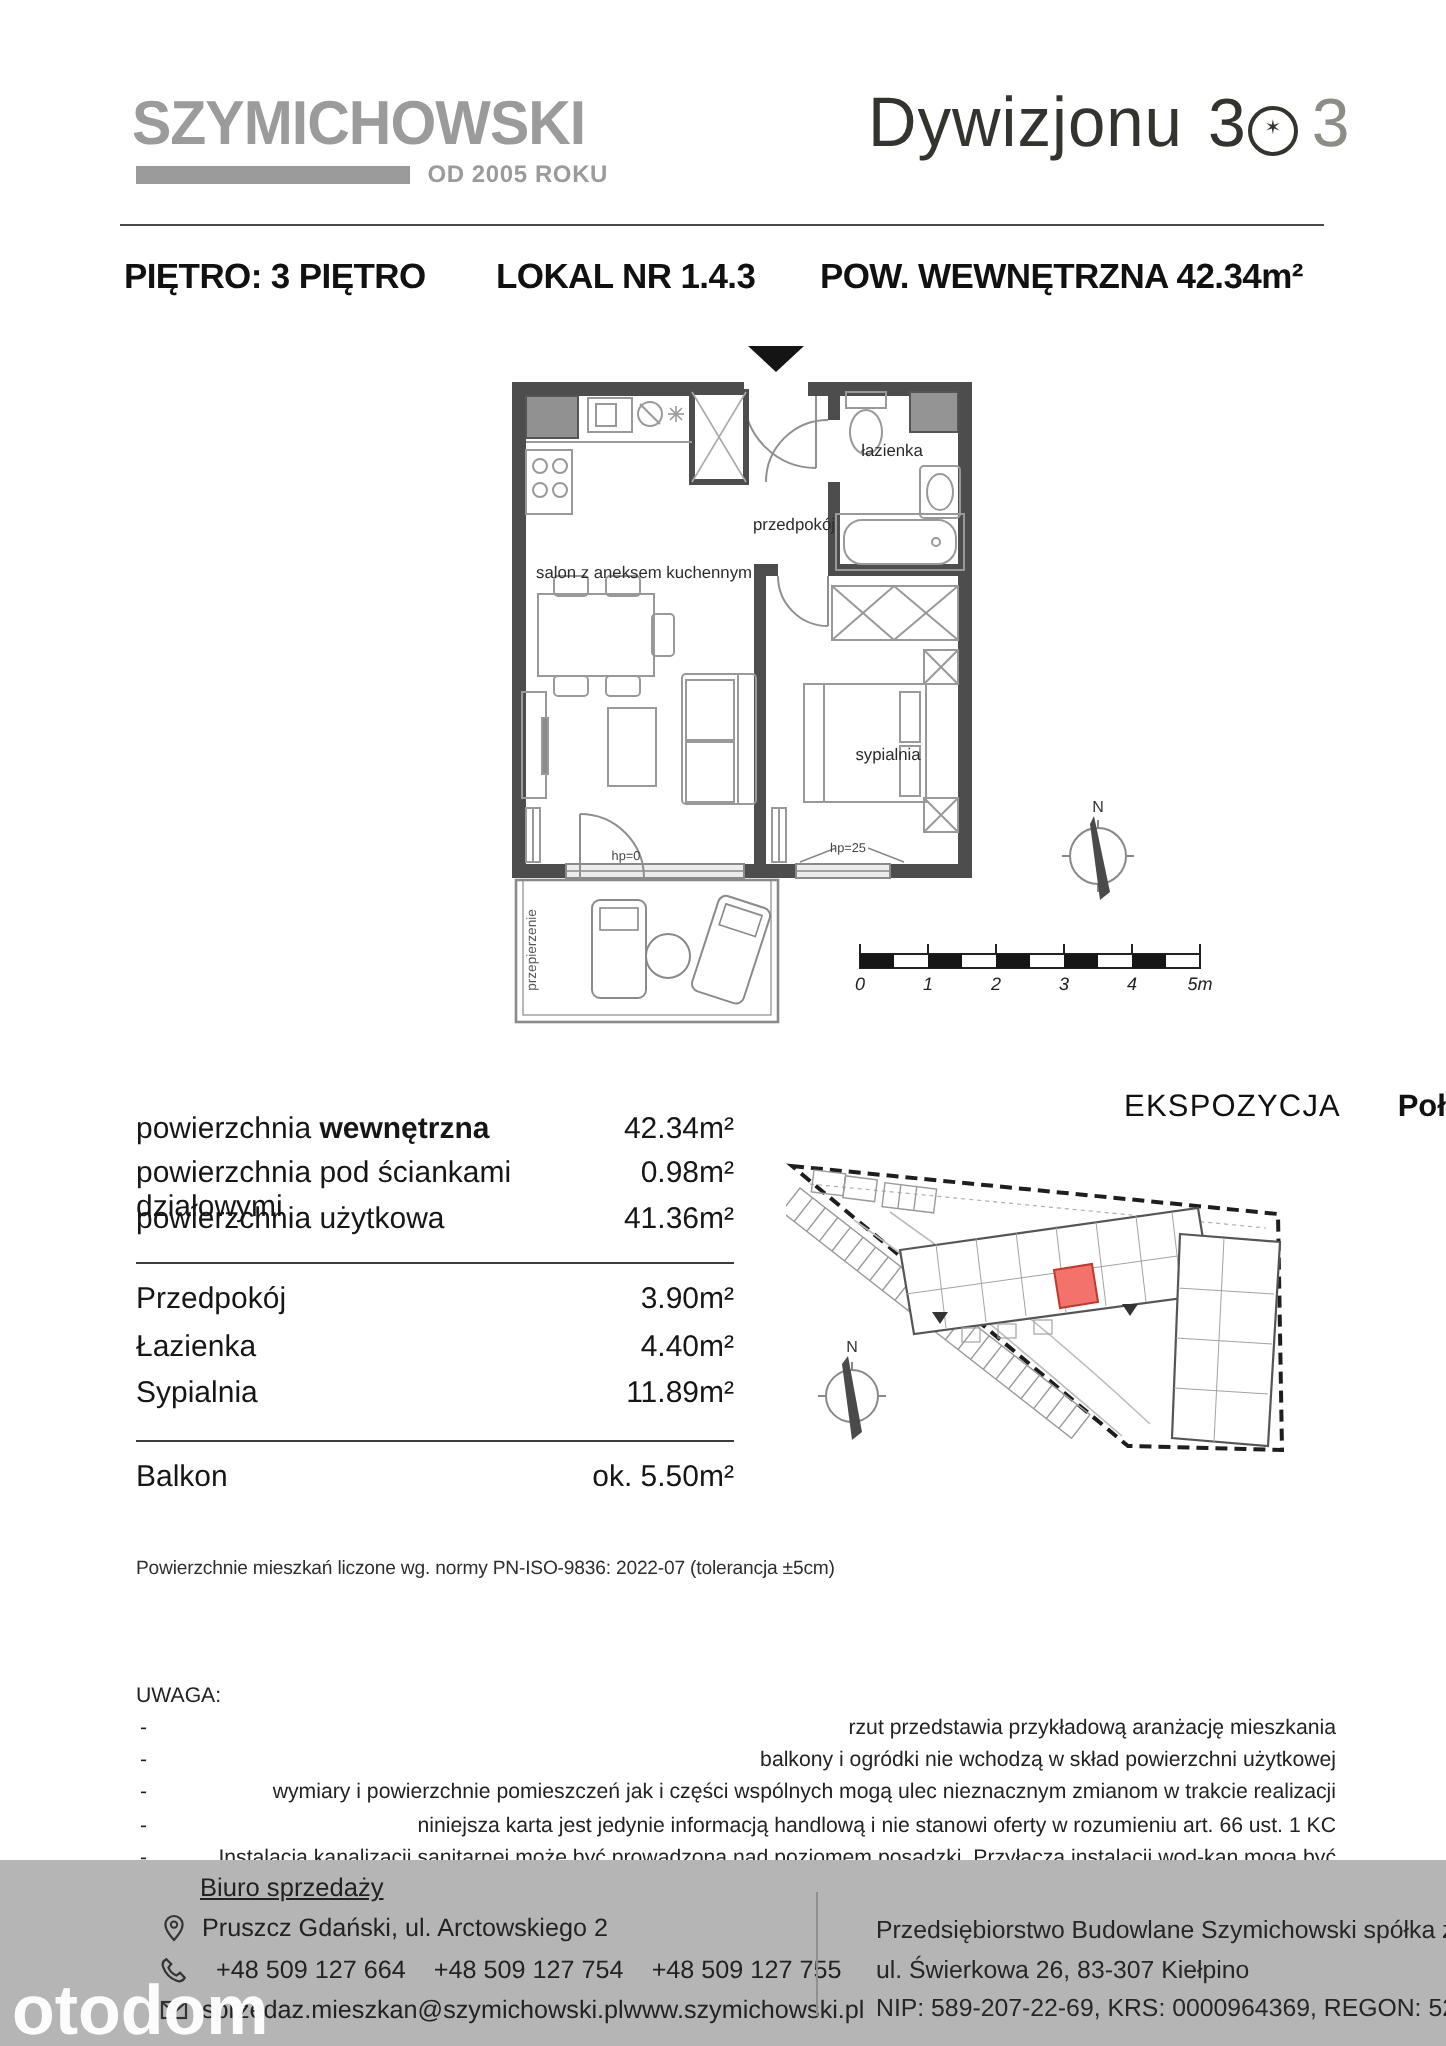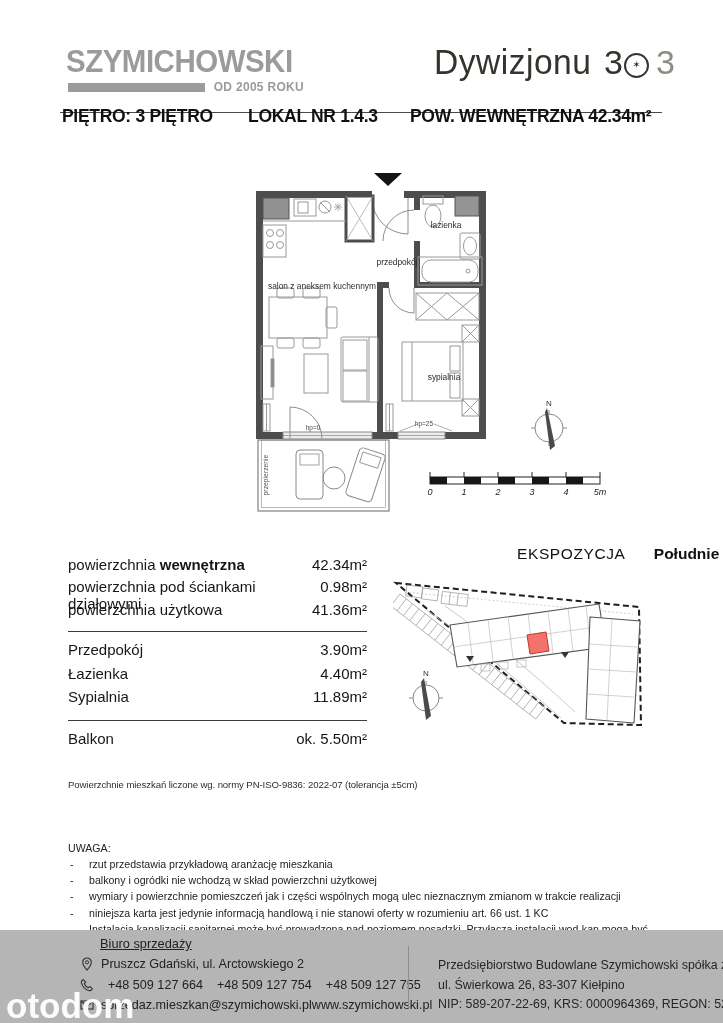--- a/index.html
+++ b/index.html
@@ -12,46 +12,46 @@
   .brand-sub{position:absolute;left:68px;top:80px;width:236px;display:flex;align-items:center;}
   .brand-bar{width:148px;height:9px;background:#9b9b9b;margin-right:9px;}
   .brand-tagline{font-size:12px;font-weight:700;color:#9b9b9b;letter-spacing:.3px;white-space:nowrap;}
   .project{position:absolute;left:434px;top:42px;display:flex;align-items:center;color:#34342e;}
   .project-name{font-size:35px;font-weight:400;letter-spacing:.5px;transform:scaleX(.96);transform-origin:left;}
   .project-num{font-size:34px;font-weight:400;margin-left:6px;}
   .logo-o{width:21px;height:21px;border:2.5px solid #34342e;border-radius:50%;display:inline-block;position:relative;top:3px;margin:0 1px;}
   .logo-o span{position:absolute;inset:0;display:flex;align-items:center;justify-content:center;font-size:10px;line-height:1;color:#34342e;}
   .project-num.last{color:#8d8d85;}
   .hrule{position:absolute;left:60px;top:112px;width:602px;height:0;border-top:1.5px solid #4a4a4a;}
-  .infobar span{position:absolute;top:106px;font-size:17.5px;font-weight:700;letter-spacing:-.3px;color:#111;white-space:nowrap;}
+  .infobar span{position:absolute;top:128px;font-size:17.5px;font-weight:700;letter-spacing:-.3px;color:#111;white-space:nowrap;}
   .info-floor{left:62px;} .info-unit{left:248px;} .info-area{left:410px;}
 
   
   .plan-svg{position:absolute;left:0;top:163px;width:723px;height:360px;}
   .plan-svg text{font-family:"Liberation Sans","DejaVu Sans",sans-serif;}
 
   
   .areas{position:absolute;left:68px;top:556px;width:299px;font-size:15px;color:#161616;}
   .t-row{display:flex;justify-content:space-between;align-items:baseline;height:22.4px;}
   .t-row.room{height:23.6px;}
   .t-val{white-space:nowrap;}
   .t-div{border-top:1.4px solid #3c3c3c;margin:8px 0 9px 0;}
   .footnote{position:absolute;left:68px;top:779px;font-size:9.6px;color:#2e2e2e;letter-spacing:-.1px;text-align:center;}
 
   
   .exposure{position:absolute;left:517px;top:545px;font-size:15.5px;color:#111;white-space:nowrap;}
-  .exposure .exp-label{letter-spacing:.6px;}
+  .exposure .exp-label{letter-spacing:.6px;margin-left:45px;}
   .exposure .exp-value{font-weight:700;margin-left:24px;}
   .site-svg{position:absolute;left:393px;top:572px;width:330px;height:195px;}
   .site-svg text{font-family:"Liberation Sans","DejaVu Sans",sans-serif;}
 
   
   .notes{position:absolute;left:68px;top:842px;width:600px;font-size:10.6px;color:#222;}
   .notes-title{margin-bottom:2px;}
-  .notes ul{list-style:none;margin:0;padding:0;}
+  .notes ul{list-style:none;margin:0;padding:0;text-align:right;}
   .notes li{position:relative;padding-left:21px;line-height:16.2px;}
   .notes li::before{content:"-";position:absolute;left:2px;}
 
   
   .footer{position:absolute;left:0;top:930px;width:723px;height:93px;background:#b5b5b5;}
   .sales{position:absolute;left:80px;top:6px;width:340px;font-size:12.6px;color:#222;}
   .sales-title{margin-left:20px;text-decoration:underline;font-size:12.8px;margin-bottom:6px;}
   .s-row{display:flex;align-items:center;margin-bottom:6.5px;}
   .s-icon{width:14px;height:14px;margin-right:7px;flex:0 0 14px;}
   .s-icon svg{width:14px;height:14px;display:block;}

